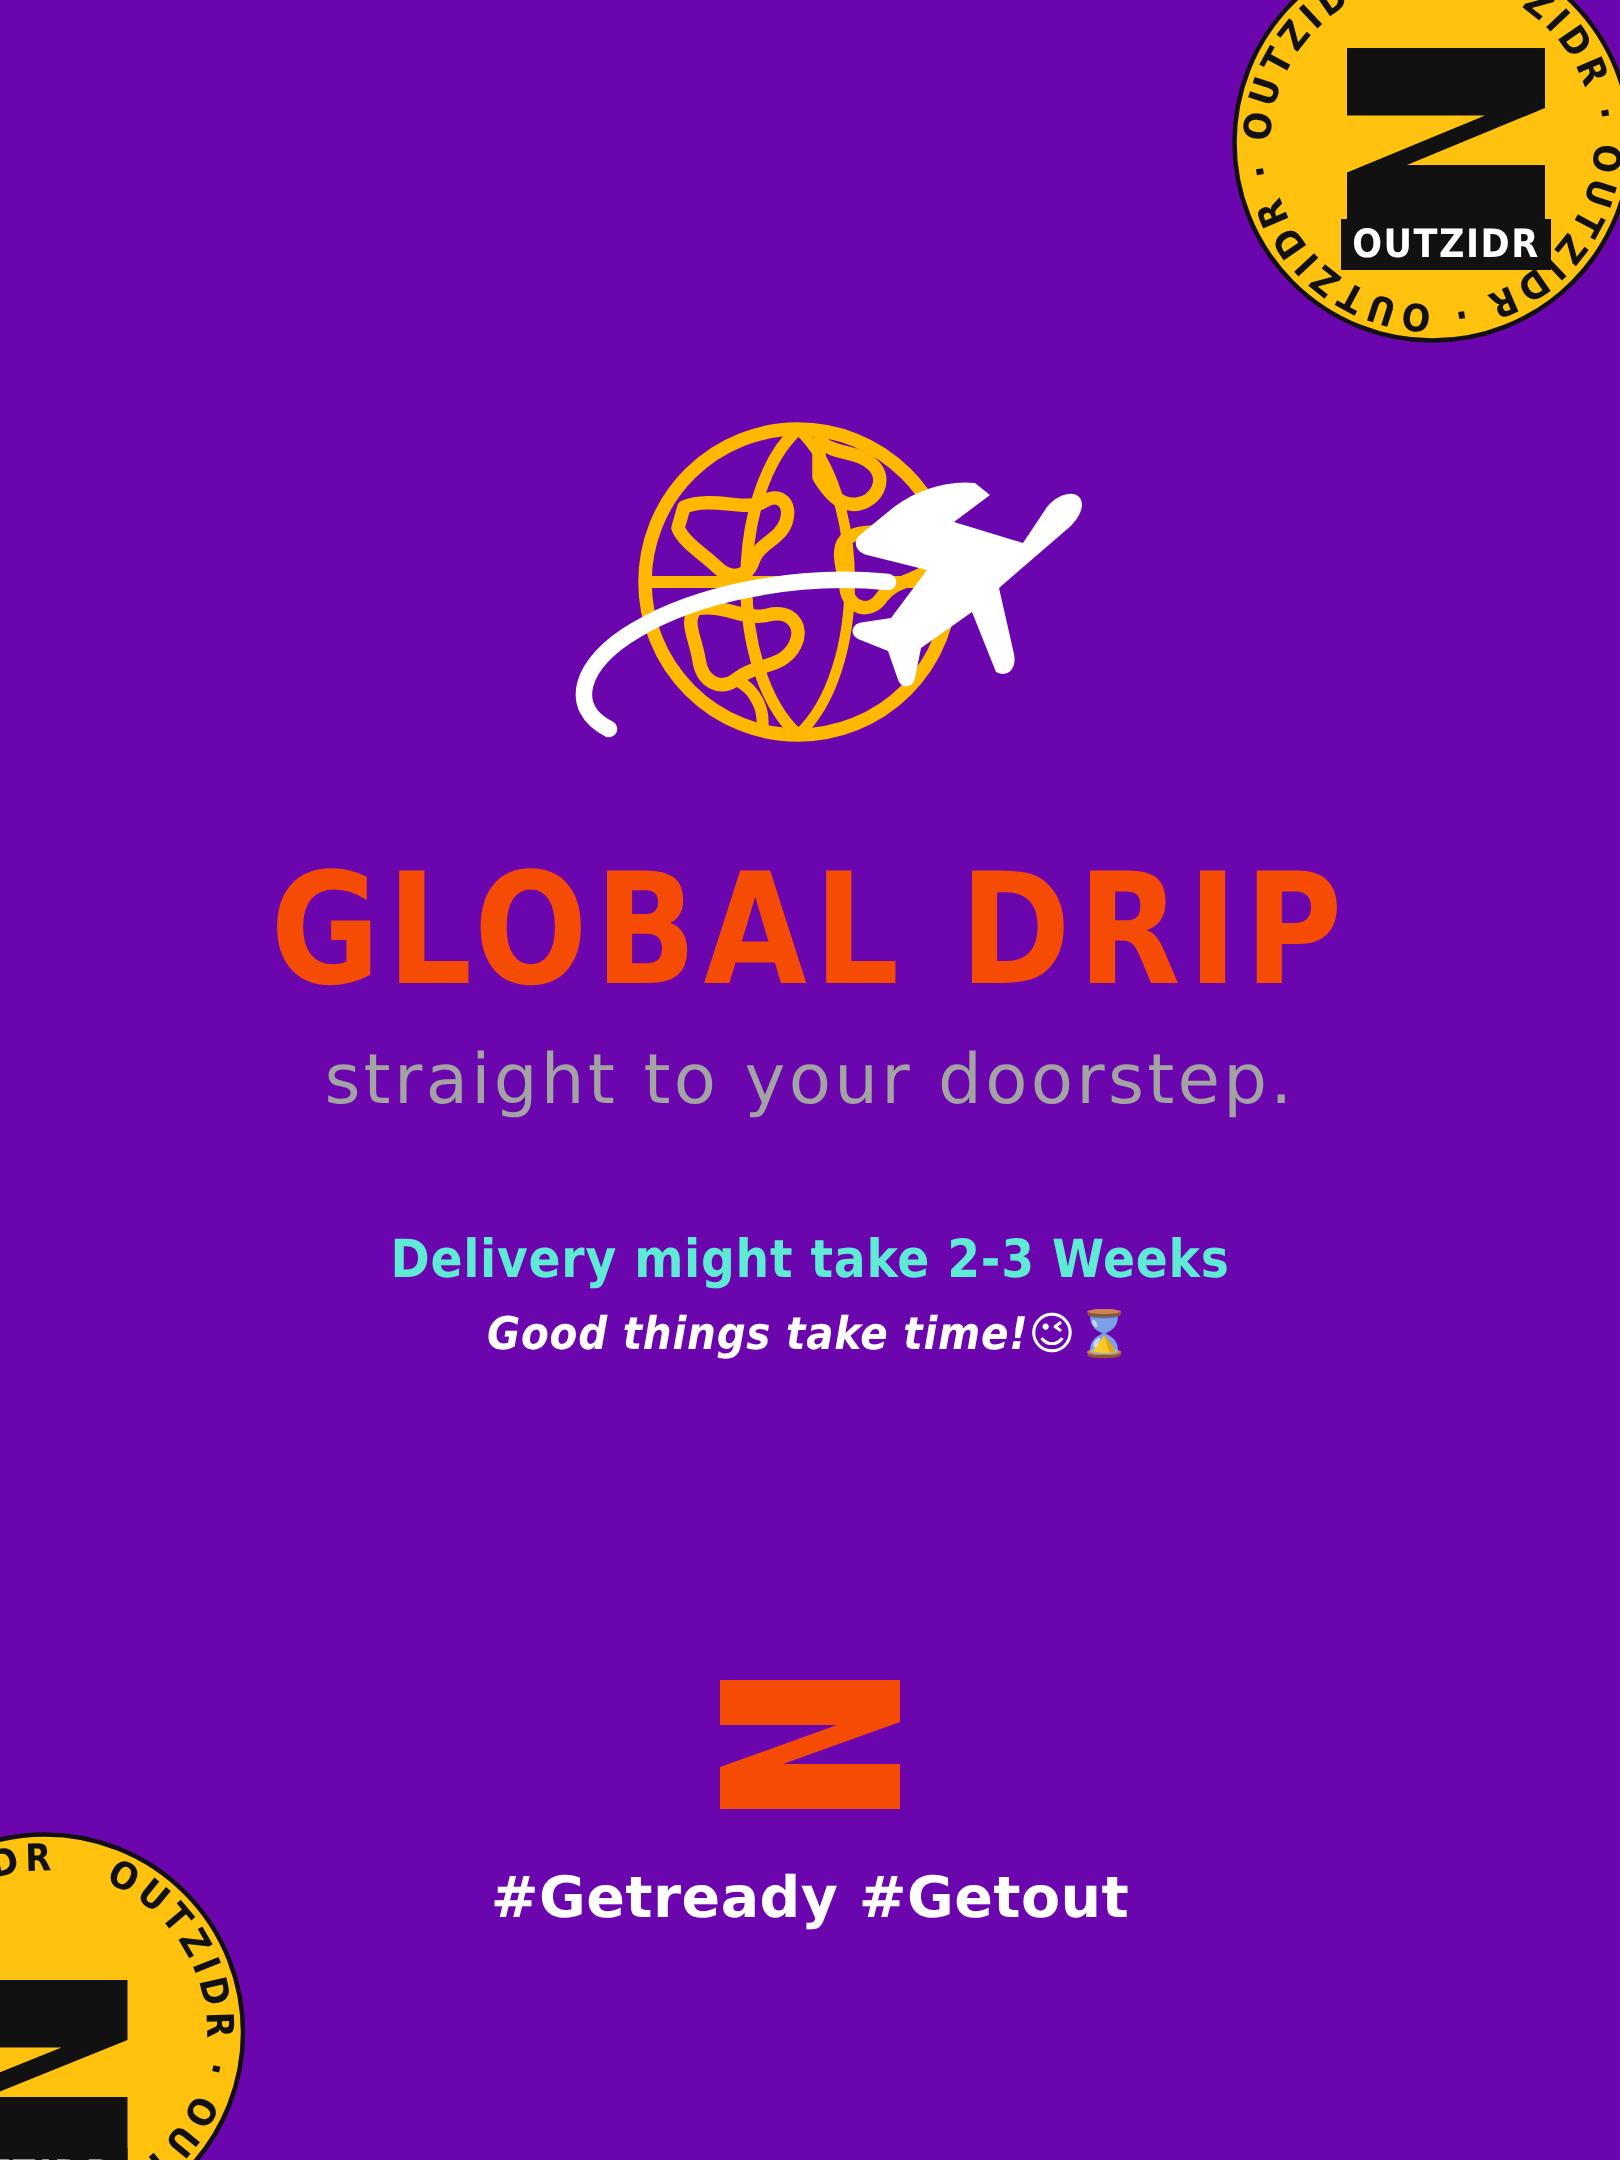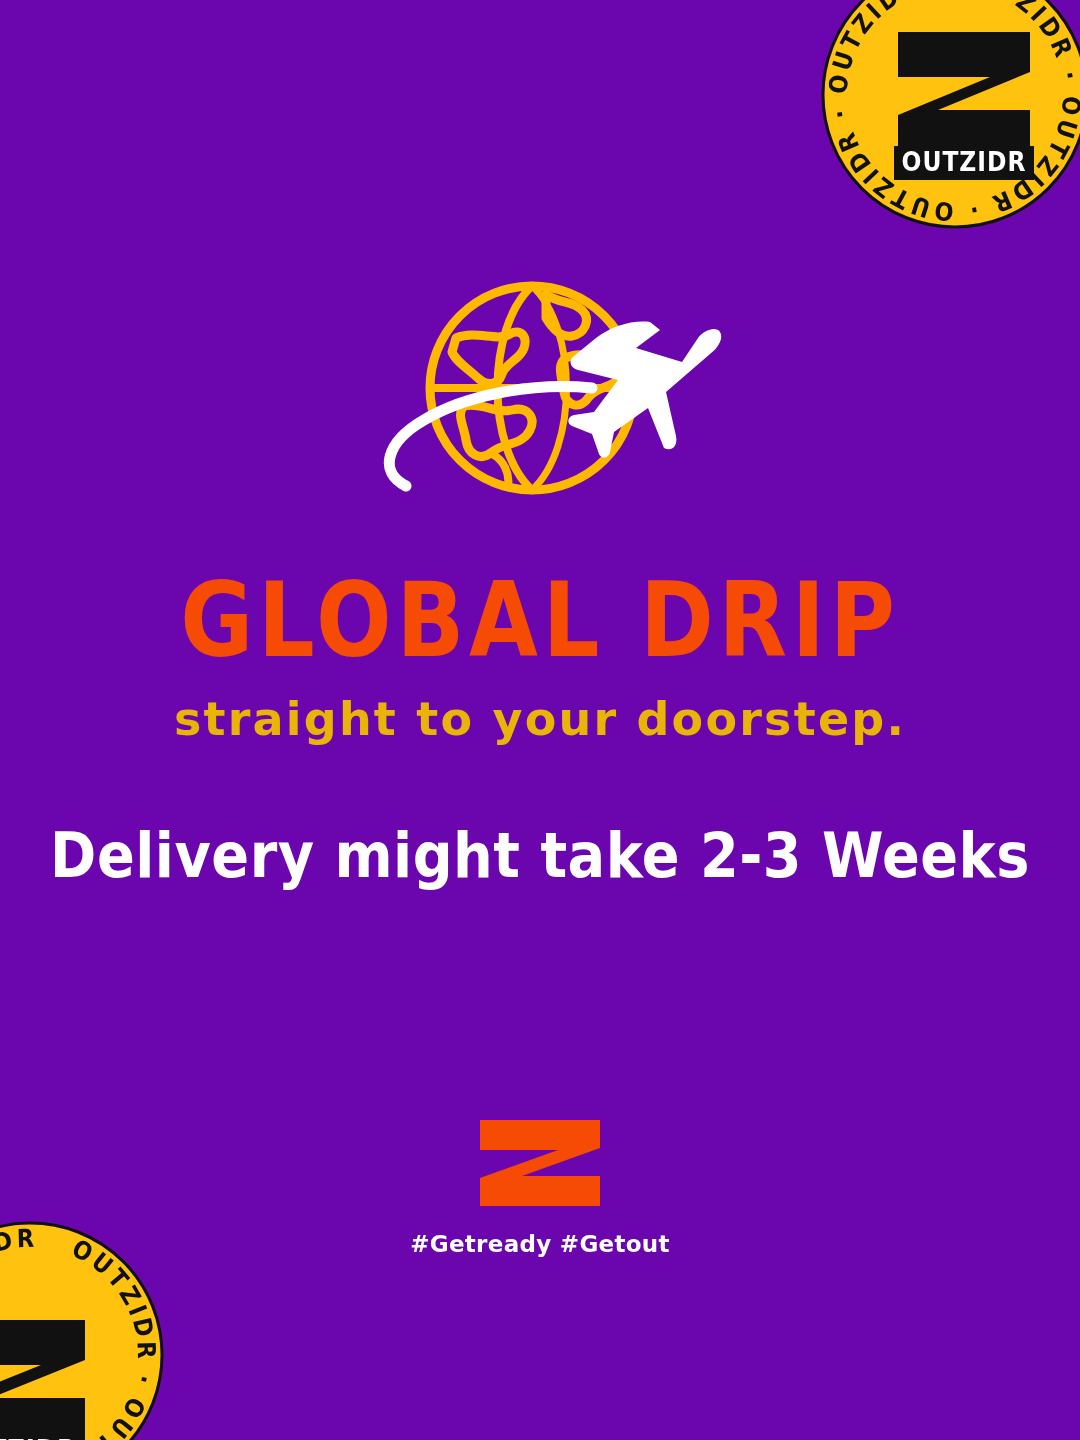--- a/index.html
+++ b/index.html
@@ -72,40 +72,40 @@
     color:#F64B05;
     letter-spacing:5px;
     line-height:1.22;
     transform:scaleX(0.96);
     margin-top:6px;
   }
 
   .line-doorstep {
     font-family:"DejaVu Sans", sans-serif;
     font-size:46px;
-    font-weight:700;
-    color:#eab308;
+    font-weight:400;
+    color:#a3a3a3;
     letter-spacing:2.2px;
     line-height:1.1;
     margin-top:10px;
   }
 
   .delivery-block {
     position:absolute;
     left:0;
     right:0;
     top:820px;
     text-align:center;
   }
 
   .line-delivery {
     font-family:"DejaVu Sans Condensed","Liberation Sans Narrow","Liberation Sans", sans-serif;
-    font-size:62px;
-    font-weight:700;
-    color:#ffffff;
+    font-size:35px;
+    font-weight:700;
+    color:#5eead4;
     letter-spacing:0.5px;
     line-height:1.15;
   }
 
   .line-subnote {
     font-family:"DejaVu Sans Condensed","Liberation Sans Narrow","Liberation Sans", sans-serif;
     font-size:30px;
     font-weight:700;
     font-style:italic;
     color:#FFFFFF;
@@ -125,25 +125,25 @@
     left:0;
     right:0;
     top:1118px;
     text-align:center;
   }
   .footer-mark { width:124px; height:90px; display:inline-block; }
   .footer-mark svg { display:block; width:124px; height:90px; }
 
   .line-hashtags {
     font-family:"DejaVu Sans", sans-serif;
-    font-size:23px;
+    font-size:38px;
     font-weight:700;
     color:#FFFFFF;
     letter-spacing:0.3px;
-    margin-top:19px;
+    margin-top:30px;
   }
 </style>
 </head>
 <body>
 
 <div class="poster">
 
   <div class="badge badge-tr">
     <svg viewBox="0 0 270 270" xmlns="http://www.w3.org/2000/svg" aria-hidden="true">
       <defs>
@@ -215,20 +215,23 @@
     </svg>
   </div>
 
   <div class="copy">
     <div class="line-headline">GLOBAL DRIP</div>
     <div class="line-doorstep">straight to your doorstep.</div>
   </div>
 
   <div class="delivery-block">
     <div class="line-delivery">Delivery might take 2-3 Weeks</div>
+    <div class="line-subnote">
+      <span>Good things take time!</span><span class="emo">😉⌛</span>
+    </div>
   </div>
 
   <div class="footer">
     <span class="footer-mark">
       <svg viewBox="0 0 124 90" xmlns="http://www.w3.org/2000/svg" aria-hidden="true">
         <path d="M2,2 H122 V30 L44,58 H122 V88 H2 V60 L80,32 H2 Z" fill="#F64B05"></path>
       </svg>
     </span>
     <div class="line-hashtags">#Getready #Getout</div>
   </div>

